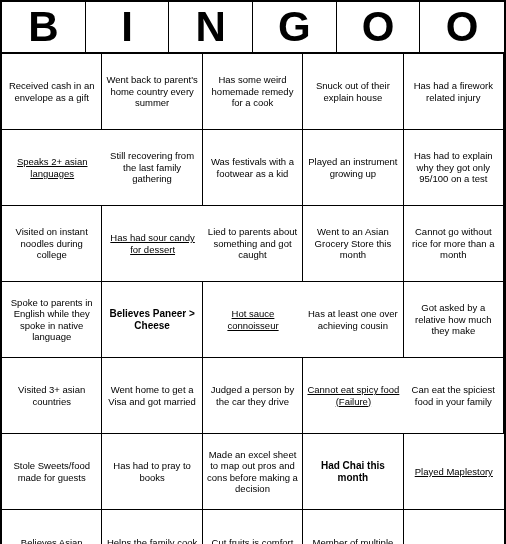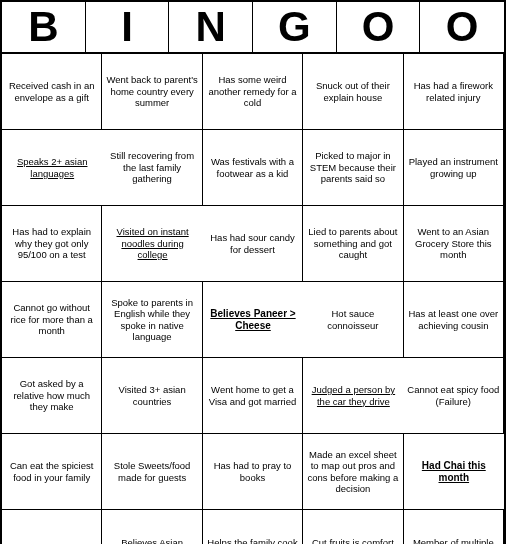--- a/index.html
+++ b/index.html
@@ -70,27 +70,26 @@
   <div class="bingo-header-cell">B</div>
       <div class="bingo-header-cell">I</div>
       <div class="bingo-header-cell">N</div>
       <div class="bingo-header-cell">G</div>
       <div class="bingo-header-cell">O</div>
       <div class="bingo-header-cell">O</div>
     </div>
   <div class="bingo-grid">
   <div class="bingo-cell">Received cash in an envelope as a gift</div>
       <div class="bingo-cell">Went back to parent's home country every summer</div>
-      <div class="bingo-cell">Has some weird another remedy for a cold</div>
+      <div class="bingo-cell">Has some weird homemade remedy for a cook</div>
       <div class="bingo-cell">Snuck out of their explain house</div>
       <div class="bingo-cell">Has had a firework related injury</div>
       <div class="bingo-cell">Speaks 2+ asian languages</div>
       <div class="bingo-cell">Still recovering from the last family gathering</div>
       <div class="bingo-cell">Was festivals with a footwear as a kid</div>
-      <div class="bingo-cell">Picked to major in STEM because their parents said so</div>
       <div class="bingo-cell">Played an instrument growing up</div>
       <div class="bingo-cell">Has had to explain why they got only 95/100 on a test</div>
       <div class="bingo-cell">Visited on instant noodles during college</div>
       <div class="bingo-cell">Has had sour candy for dessert</div>
       <div class="bingo-cell">Lied to parents about something and got caught</div>
       <div class="bingo-cell">Went to an Asian Grocery Store this month</div>
       <div class="bingo-cell">Cannot go without rice for more than a month</div>
       <div class="bingo-cell">Spoke to parents in English while they spoke in native language</div>
       <div class="bingo-cell large-text">Believes Paneer &gt; Cheese</div>
       <div class="bingo-cell">Hot sauce connoisseur</div>

